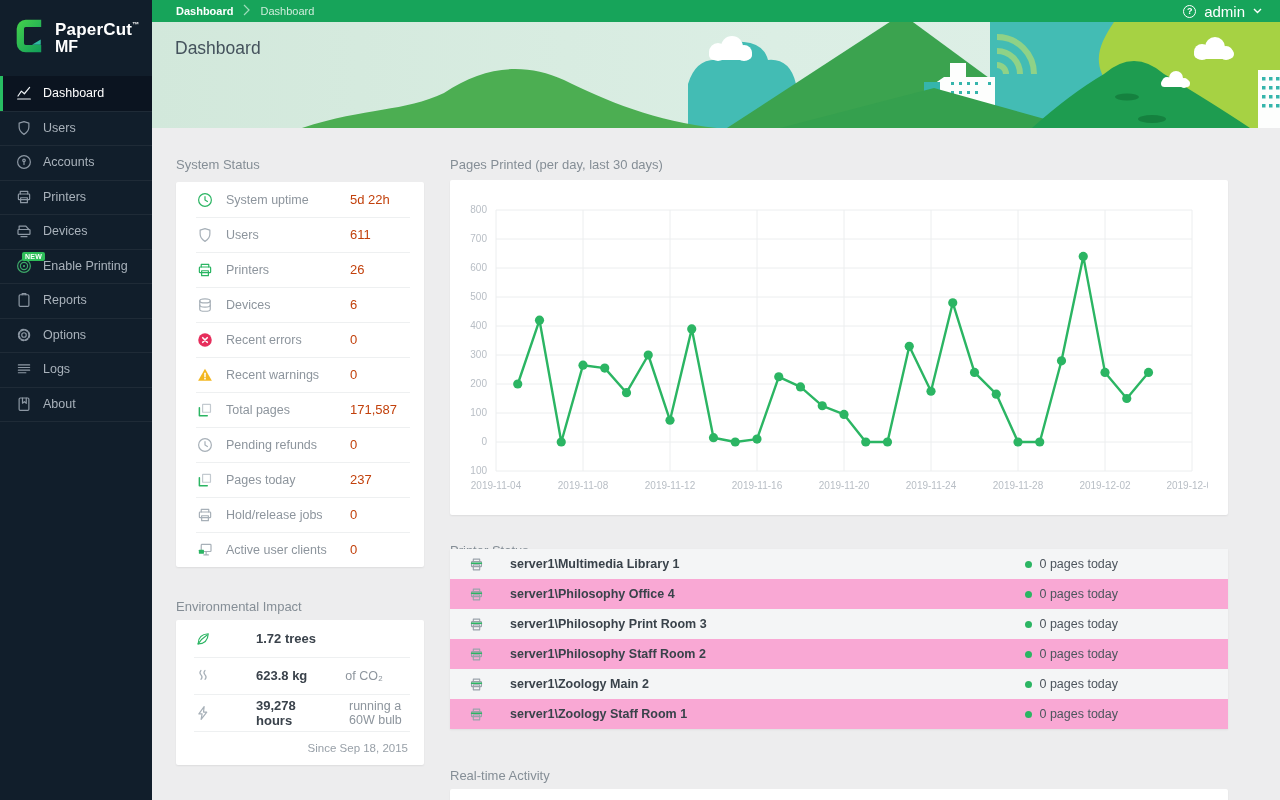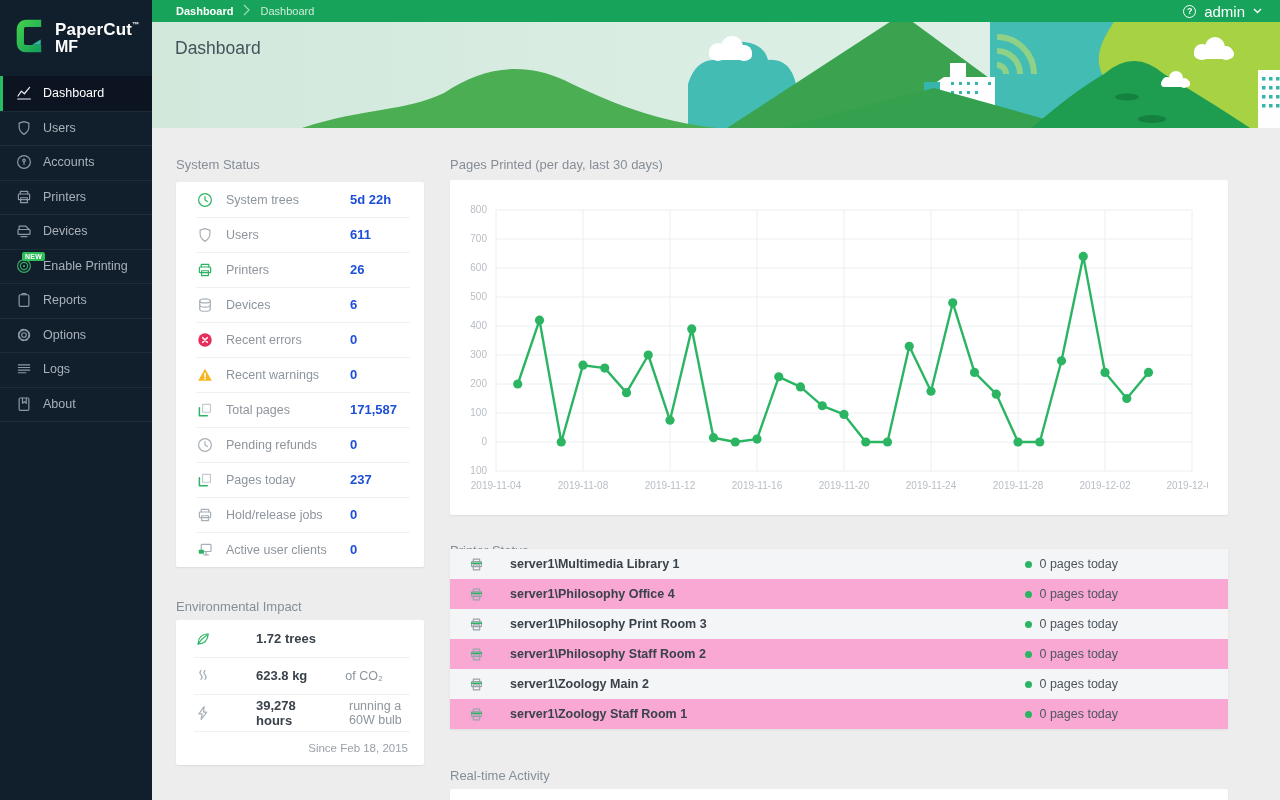--- a/index.html
+++ b/index.html
@@ -48,21 +48,21 @@
   
   .sec-title { position:absolute; font-size:13px; color:#858e96; }
   .card { position:absolute; background:#fff; border-radius:2px; box-shadow:0 1px 2px rgba(0,0,0,0.07); }
 
   
   .srow { position:relative; height:35px; display:flex; align-items:center; padding-left:20px; }
   .srow + .srow::before { content:""; position:absolute; top:0; left:20px; right:14px; height:1px; background:#eef0f1; }
   .srow .ic { width:18px; height:18px; margin-right:12px; flex:none; }
   .srow .ic svg { width:18px; height:18px; display:block; }
   .srow .lbl { font-size:12.5px; color:#8d959d; }
-  .srow .val { position:absolute; left:174px; font-size:13px; font-weight:bold; color:#1d4ed8; }
+  .srow .val { position:absolute; left:174px; font-size:13px; font-weight:normal; color:#c2410c; }
   .tone-green { color:#2bb563; } .tone-gray { color:#a7b0b8; }
   .tone-red { color:#e62e5c; } .tone-yellow { color:#f3b722; }
 
   
   .erow { position:relative; height:37px; display:flex; align-items:center; padding-left:18px;gap:34px; }
   .erow + .erow::before, .env-since::before { content:""; position:absolute; top:0; left:18px; right:14px; height:1px; background:#eef0f1; }
   .erow .ic { width:18px; height:18px; margin-right:10px; flex:none; }
   .erow .ic svg { width:18px; height:18px; display:block; }
   .env-bold { font-size:13px; font-weight:bold; color:#3a424b; margin-right:4px; }
   .env-rest { font-size:12.5px; color:#8d959d; }
@@ -304,21 +304,21 @@
 
   <div class="sec-title" style="left:176px; top:157px;">System Status</div>
   <div class="card" id="system-card" style="left:176px; top:182px; width:248px;">
       <div class="srow">
         <span class="ic tone-green">
           <svg viewBox="0 0 24 24" fill="none" stroke="currentColor" stroke-width="1.6" stroke-linecap="round" stroke-linejoin="round">
             <circle cx="12" cy="12" r="8.5"></circle>
             <path d="M12 7.5V12l3.2 2"></path>
           </svg>
         </span>
-        <span class="lbl">System trees</span>
+        <span class="lbl">System uptime</span>
         <span class="val">5d 22h</span>
       </div>
       <div class="srow">
         <span class="ic tone-gray">
           <svg viewBox="0 0 24 24" fill="none" stroke="currentColor" stroke-width="1.6" stroke-linecap="round" stroke-linejoin="round">
             <path d="M12 3.5l6.5 2v5.3c0 4.6-3 7.7-6.5 9.7-3.5-2-6.5-5.1-6.5-9.7V5.5z"></path>
           </svg>
         </span>
         <span class="lbl">Users</span>
         <span class="val">611</span>
@@ -444,21 +444,21 @@
         <div class="erow">
           <span class="ic tone-gray">
             <svg viewBox="0 0 24 24" fill="none" stroke="currentColor" stroke-width="1.6" stroke-linecap="round" stroke-linejoin="round">
               <path d="M13.5 3.5L6.5 13.2h4.3L9.5 20.5 17 10.8h-4.3z"></path>
             </svg>
           </span>
           <span class="env-bold">39,278 hours</span>
           <span class="env-rest">running a 60W bulb</span>
         </div>
       </div>
-    <div class="env-since">Since Feb 18, 2015</div>
+    <div class="env-since">Since Sep 18, 2015</div>
   </div>
 
   <div class="sec-title" style="left:450px; top:157px;">Pages Printed (per day, last 30 days)</div>
   <div class="card" id="chart-card" style="left:450px; top:180px; width:778px; height:335px;"><svg width="738" height="310" viewBox="0 0 738 310" class="chart-svg">
         <line x1="26" y1="279" x2="722" y2="279" stroke="#eceeef"></line>
         <line x1="26" y1="250" x2="722" y2="250" stroke="#eceeef"></line>
         <line x1="26" y1="221" x2="722" y2="221" stroke="#eceeef"></line>
         <line x1="26" y1="192" x2="722" y2="192" stroke="#eceeef"></line>
         <line x1="26" y1="163" x2="722" y2="163" stroke="#eceeef"></line>
         <line x1="26" y1="134" x2="722" y2="134" stroke="#eceeef"></line>

